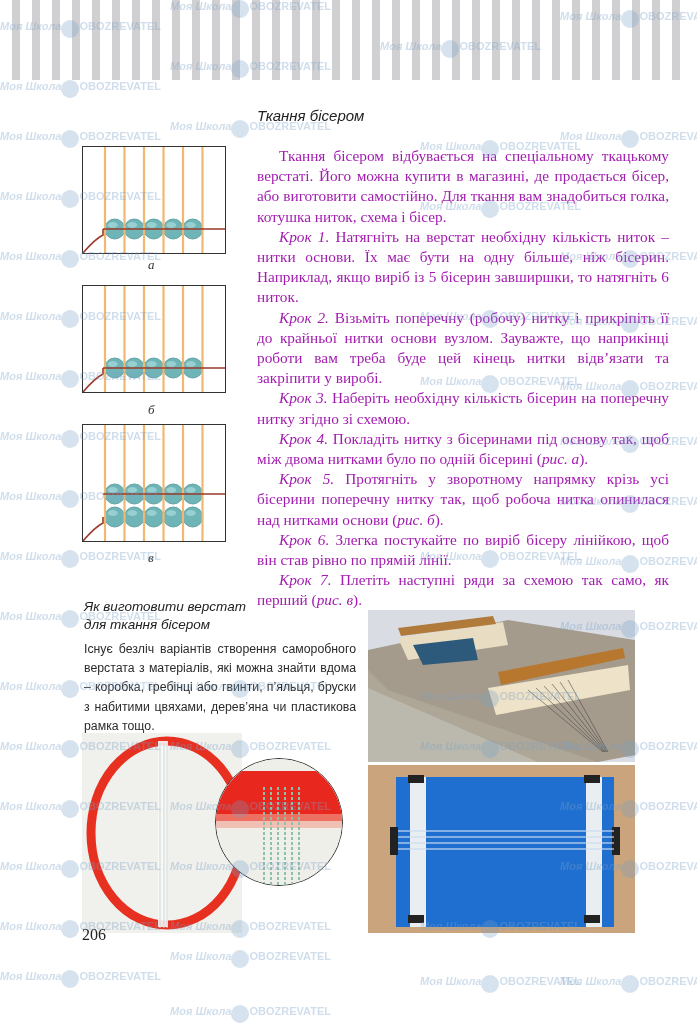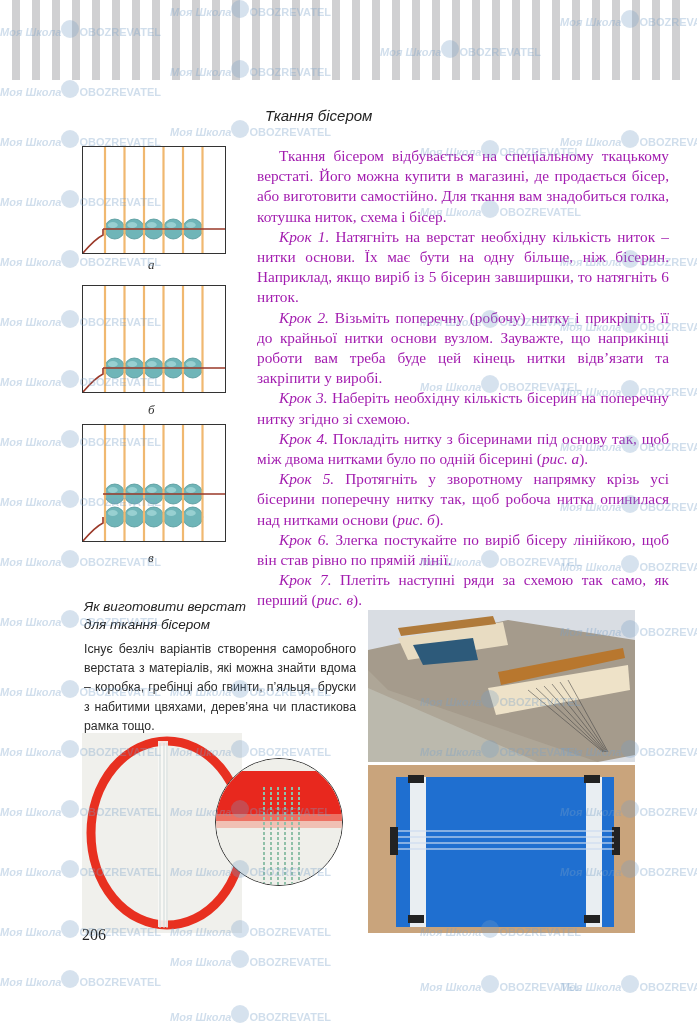--- a/index.html
+++ b/index.html
@@ -7,30 +7,30 @@
     width: 697px; height: 1024px; position: relative; overflow: hidden;
     background: #ffffff; font-family: "Liberation Serif", "DejaVu Serif", serif; color: #2a2a2a;
   }
   .stripes {
     position: absolute; left: 0; top: 0; width: 684px; height: 80px;
     background: repeating-linear-gradient(90deg, #ffffff 0px, #ffffff 12px, #d0d0d2 12px, #d0d0d2 20px);
   }
   .watermark {
     position: absolute; font-family: "Liberation Sans", sans-serif; font-size: 11px;
     color: rgba(120,160,200,0.35); white-space: nowrap; pointer-events: none;
-    display: flex; align-items: flex-end; font-weight: bold; z-index: 5;
+    display: flex; align-items: flex-start; font-weight: bold; z-index: 5;
   }
   .watermark .wm-a { font-style: italic; }
   .watermark .wm-dot {
     width: 18px; height: 18px; border-radius: 50%; background: rgba(120,160,200,0.3);
     display: inline-block;
   }
   .section-title {
     position: absolute; left: 257px; top: 107px; font-family: "Liberation Sans", sans-serif;
-    font-style: italic; font-size: 15px; color: #222; margin-left: 8px;
+    font-style: italic; font-size: 15px; color: #222;
   }
   .main-text {
     position: absolute; left: 257px; top: 146px; width: 412px;
     font-size: 15.3px; line-height: 20.2px; text-align: justify; color: #a21caf;
   }
   .main-text p { margin: 0; text-indent: 22px; }
   .main-text .step { font-style: italic; margin-top: 48px; }
   .main-text i { font-style: italic; }
   .fig {
     position: absolute; left: 82px; width: 142px; border: 1px solid #333; background: #fff; overflow: hidden;

